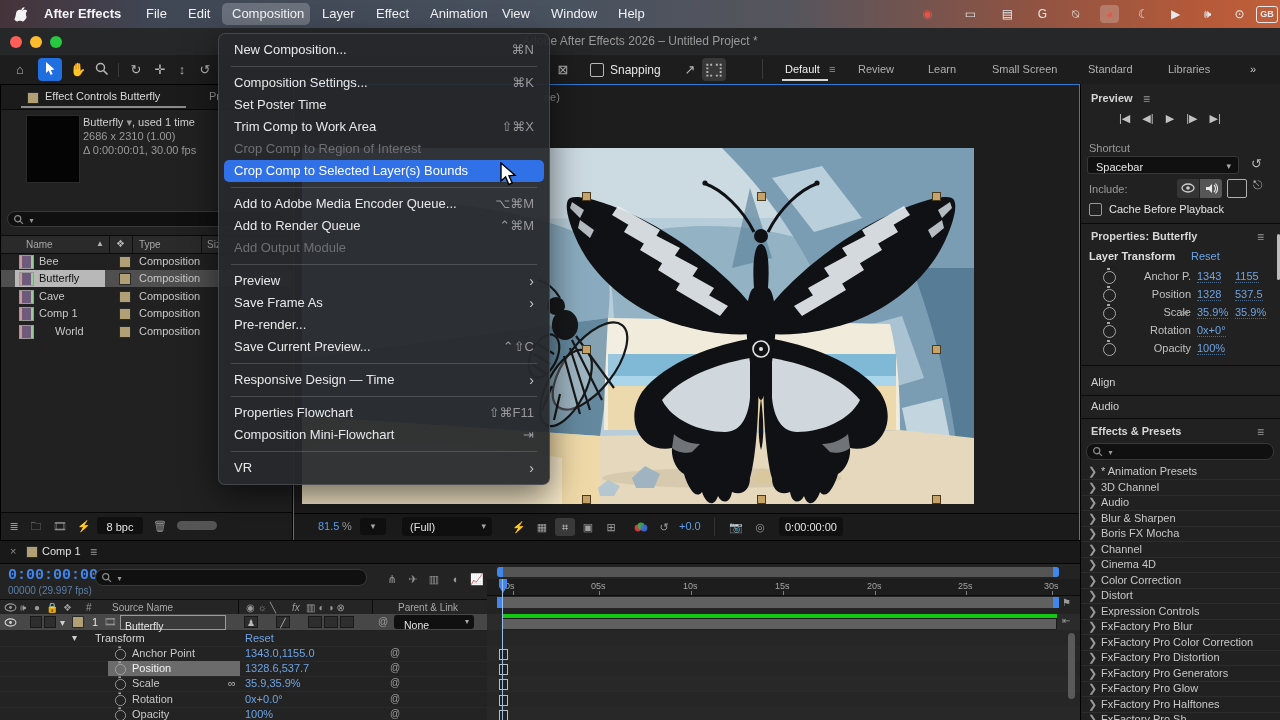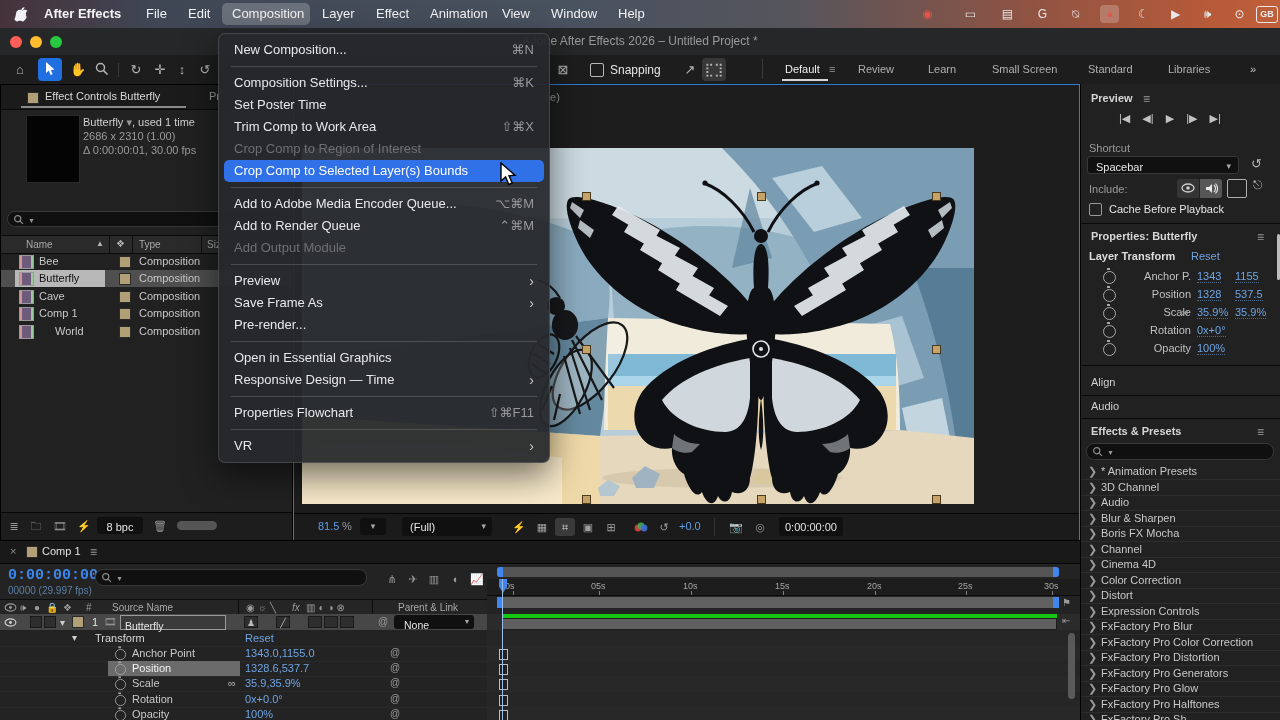--- a/index.html
+++ b/index.html
@@ -657,25 +657,26 @@
       <div class="mitem" style="color: rgb(111, 111, 115);"><span>Crop Comp to Region of Interest</span></div>
       <div class="mitem" style="background: rgb(48, 113, 232); color: rgb(255, 255, 255);"><span>Crop Comp to Selected Layer(s) Bounds</span></div>
       <div class="msep"></div>
       <div class="mitem"><span>Add to Adobe Media Encoder Queue...</span><span class="sc">⌥⌘M</span></div>
       <div class="mitem"><span>Add to Render Queue</span><span class="sc">⌃⌘M</span></div>
       <div class="mitem" style="color: rgb(111, 111, 115);"><span>Add Output Module</span></div>
       <div class="msep"></div>
       <div class="mitem"><span>Preview</span><span class="sub">›</span></div>
       <div class="mitem"><span>Save Frame As</span><span class="sub">›</span></div>
       <div class="mitem"><span>Pre-render...</span></div>
+      <div class="mitem"><span>Save Current Preview...</span><span class="sc">⌃⇧C</span></div>
       <div class="msep"></div>
-      <div class="mitem"><span>Open in Essential Graphics</span></div>
       <div class="mitem"><span>Responsive Design — Time</span><span class="sub">›</span></div>
       <div class="msep"></div>
       <div class="mitem"><span>Properties Flowchart</span><span class="sc">⇧⌘F11</span></div>
+      <div class="mitem"><span>Composition Mini-Flowchart</span><span class="sc">⇥</span></div>
       <div class="msep"></div>
       <div class="mitem"><span>VR</span><span class="sub">›</span></div>
     </div>
 
   <svg class="abs" id="cursor" style="left:499px;top:162px" width="19" height="26" viewBox="0 0 19 26">
     <path d="M2,1 L2,19 L6.6,15 L9.8,22.5 L13.2,21 L10,13.8 L16,13.2 Z" fill="#fff" stroke="#000" stroke-width="1.4"></path>
   </svg>
 </div>
 
 </body></html>

